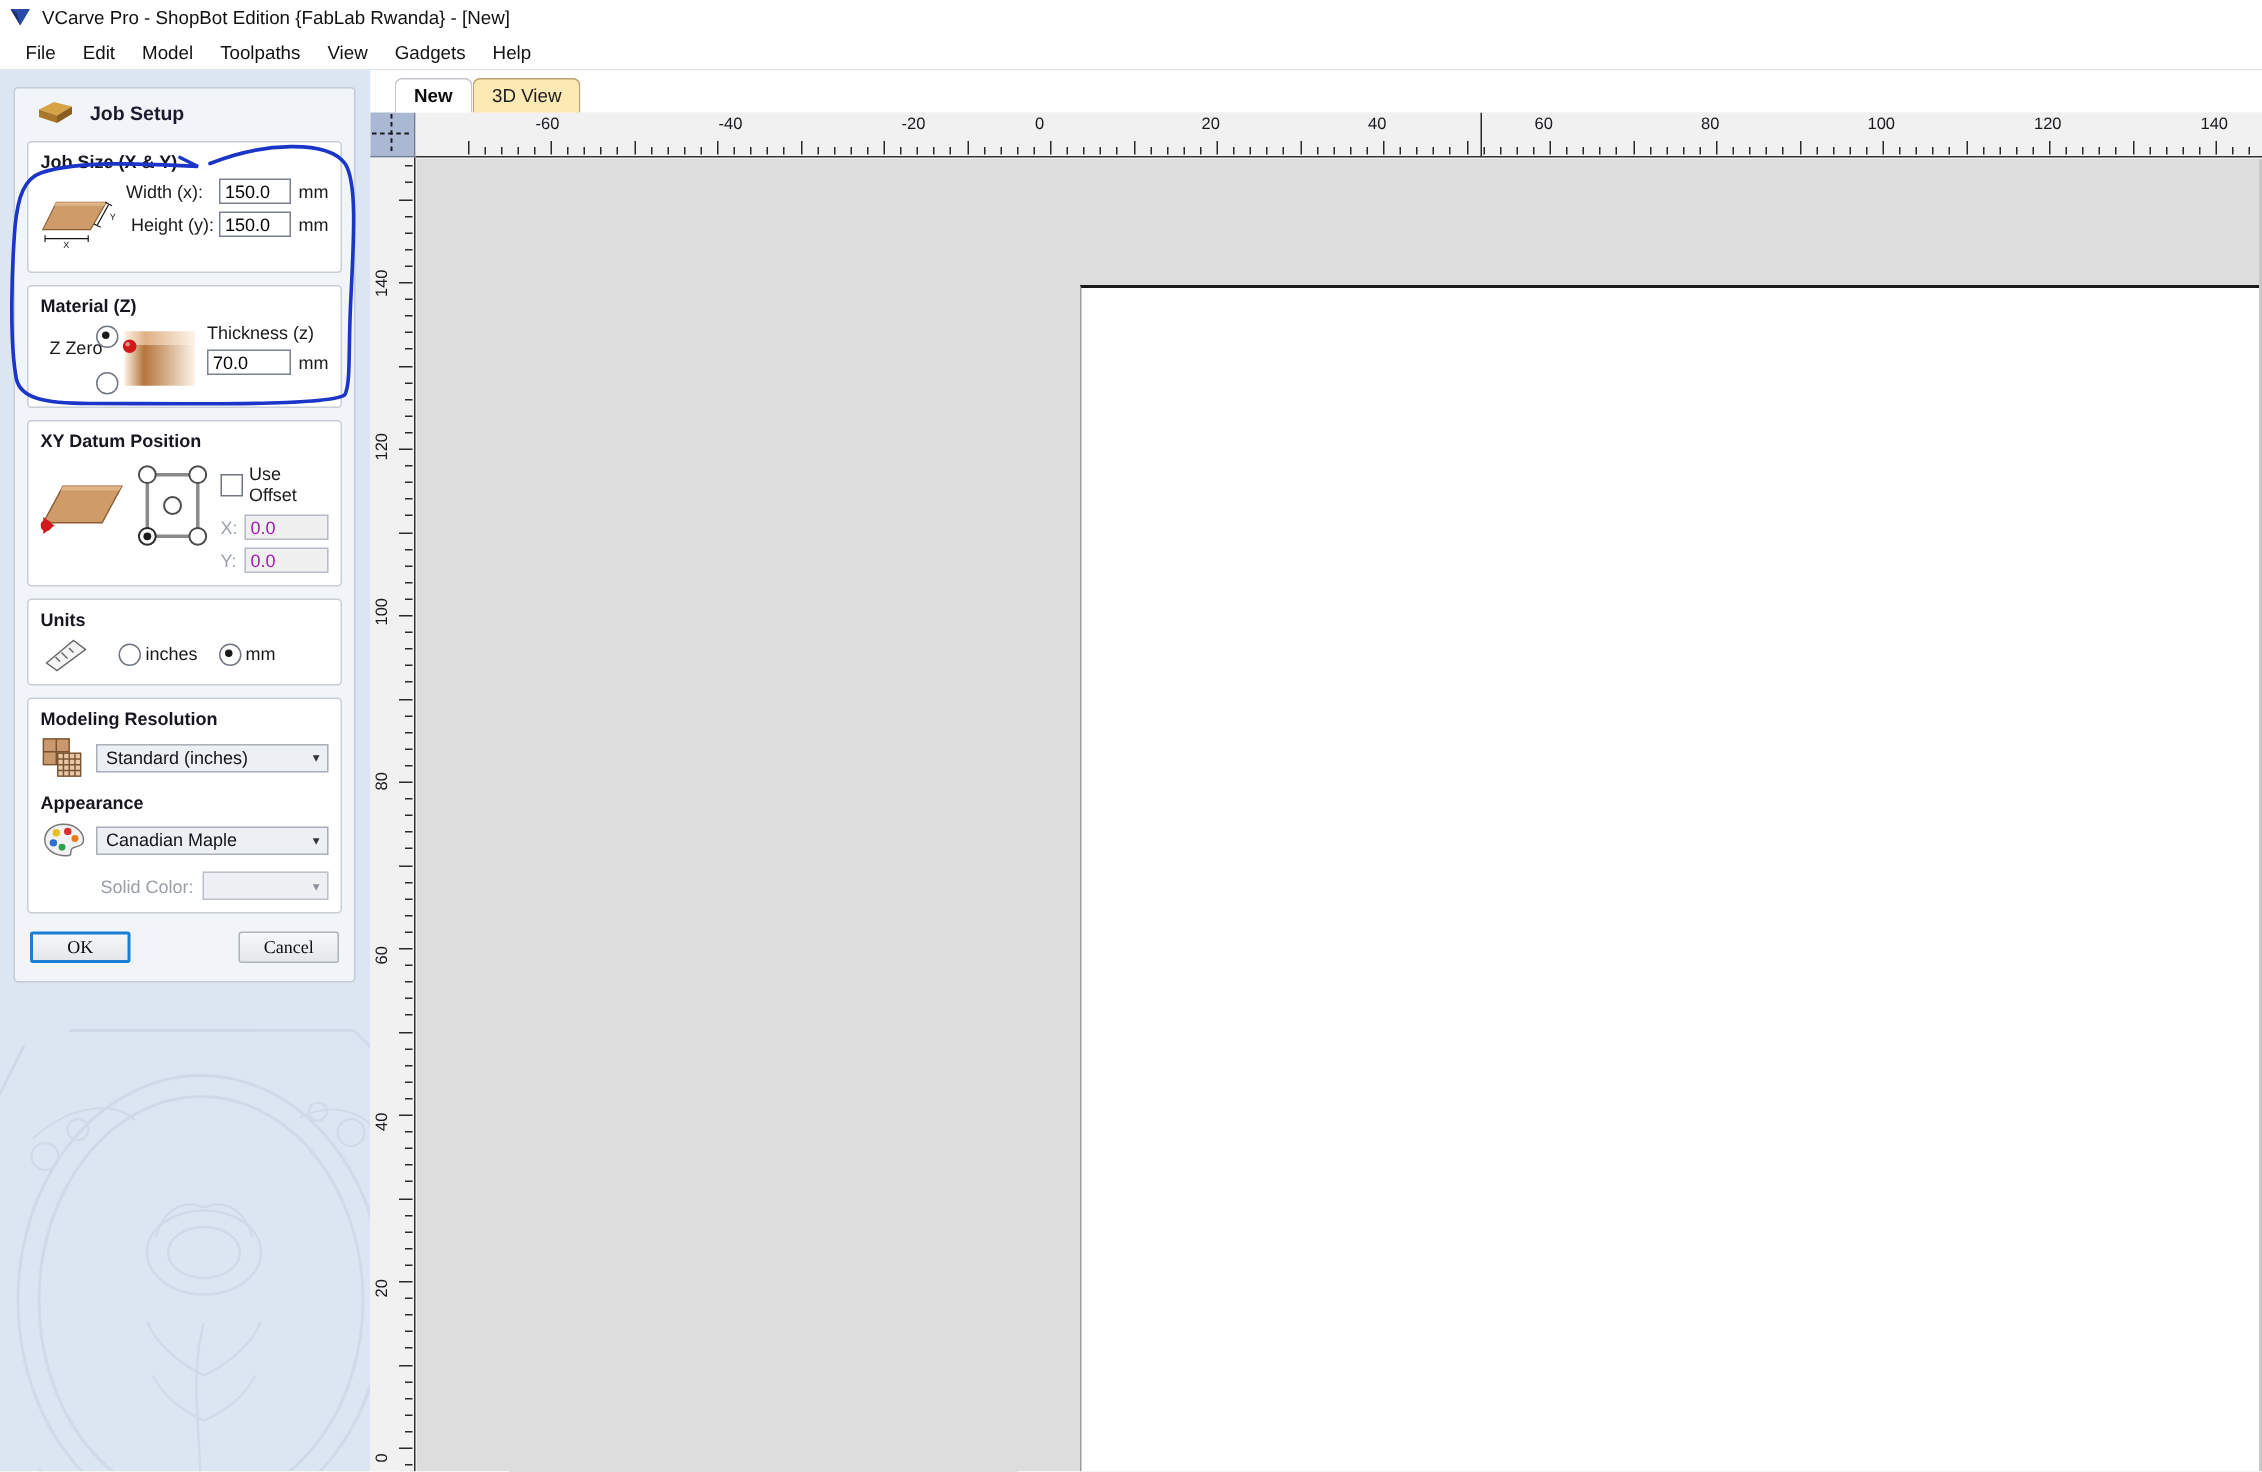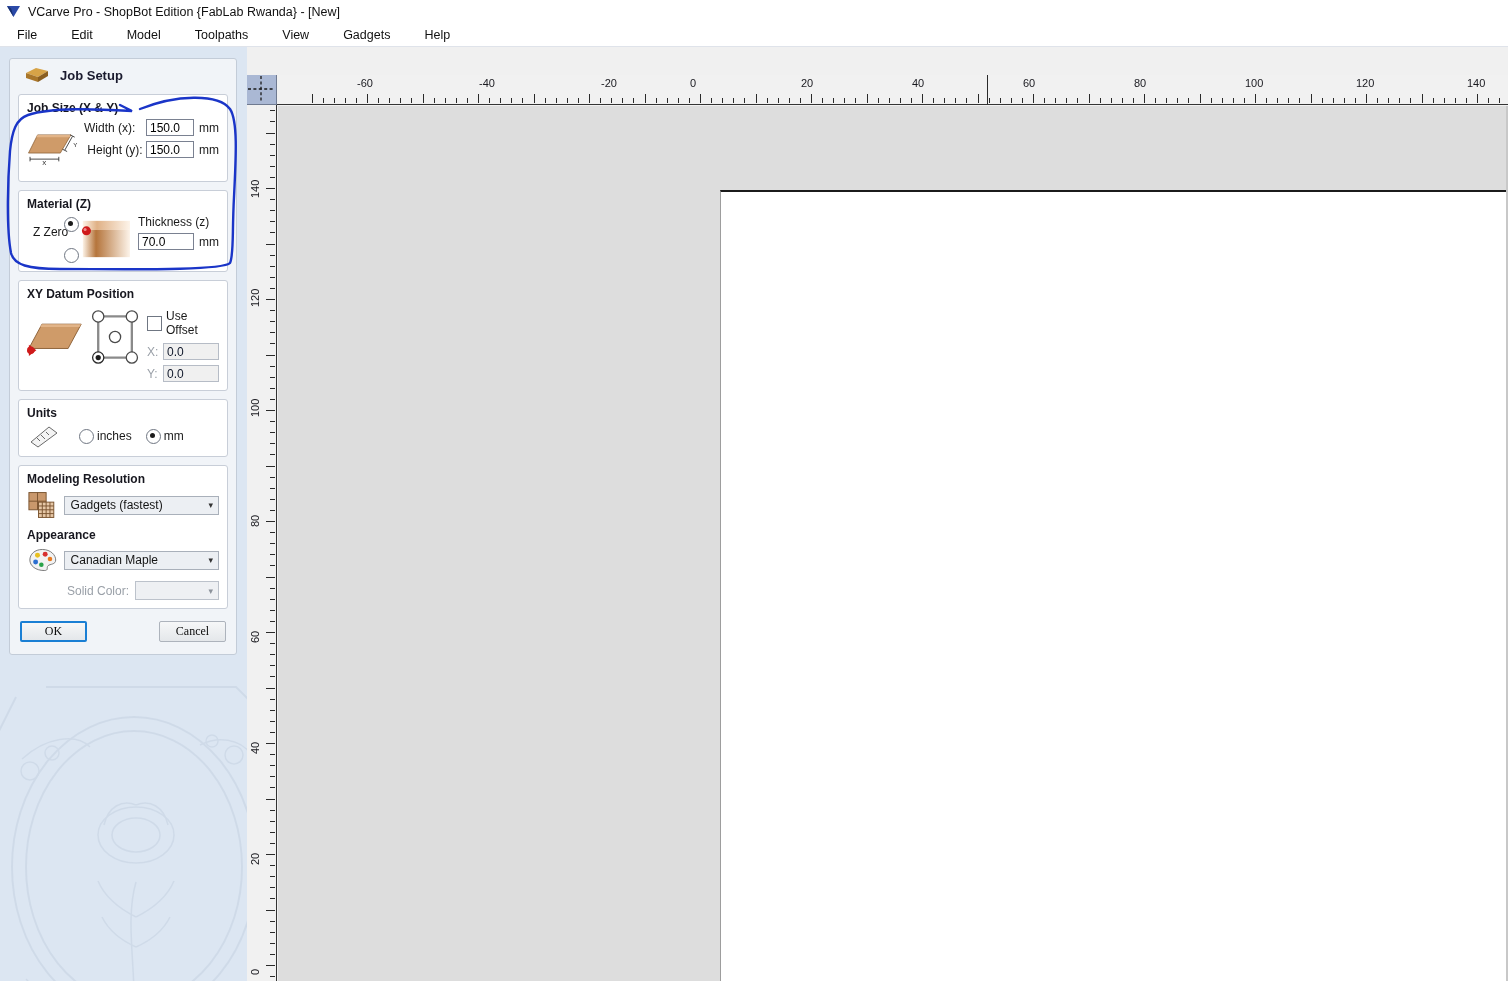--- a/index.html
+++ b/index.html
@@ -50,21 +50,20 @@
   #menubar {
     position: absolute;
     left: 0; top: 24px;
     width: 1508px; height: 23px;
     background: #ffffff;
     display: flex;
     align-items: center;
     padding-left: 8px;
     box-sizing: border-box;
     border-bottom: 1px solid #dfe3ea;
-    gap: 16px;
   }
   .menu-item {
     font-size: 12.5px;
     color: #111111;
     padding: 2px 9px;
     cursor: default;
     white-space: nowrap;
   }
 
   
@@ -137,21 +136,21 @@
     font-family: "Liberation Sans", sans-serif;
     font-size: 12px;
     color: #000;
     padding: 0 3px;
     box-sizing: border-box;
     outline: none;
   }
   input.vinput.wide { width: 56px; }
   input.vinput.disabled {
     background: #f0f0f0;
-    color: #0f172a;
+    color: #a21caf;
     border-color: #b6bcc6;
   }
 
   
   .radio {
     width: 13px; height: 13px;
     border-radius: 50%;
     border: 1px solid #6f7682;
     background: #ffffff;
     display: inline-block;
@@ -532,21 +531,21 @@
             <line x1="2" y1="11" x2="20" y2="11" stroke="#7a5430"></line>
             <rect x="12" y="12" width="16" height="16" fill="#e6c7a6" stroke="#7a5430"></rect>
             <line x1="16" y1="12" x2="16" y2="28" stroke="#7a5430"></line>
             <line x1="20" y1="12" x2="20" y2="28" stroke="#7a5430"></line>
             <line x1="24" y1="12" x2="24" y2="28" stroke="#7a5430"></line>
             <line x1="12" y1="16" x2="28" y2="16" stroke="#7a5430"></line>
             <line x1="12" y1="20" x2="28" y2="20" stroke="#7a5430"></line>
             <line x1="12" y1="24" x2="28" y2="24" stroke="#7a5430"></line>
           </svg>
           <div class="sel" style="width:162px; margin-left:6px;">
-            <span>Gadgets (fastest)</span>
+            <span>Standard (inches)</span>
             <span class="chev">▾</span>
           </div>
         </div>
         <div class="group-title">Appearance</div>
         <div class="row" style="margin-bottom:7px;">
           <svg width="32" height="28" viewBox="0 0 32 28">
             <path d="M16 3 C25 3 30 9 30 14 C30 19 24 18 22 20 C20 22 23 25 18 25 C9 25 3 20 3 14 C3 8 8 3 16 3 Z" fill="#f2f2f2" stroke="#777"></path>
             <circle cx="11" cy="9" r="2.6" fill="#e8c020"></circle>
             <circle cx="19" cy="8" r="2.6" fill="#d83030"></circle>
             <circle cx="24" cy="13" r="2.4" fill="#e87a20"></circle>
@@ -577,20 +576,24 @@
     <svg id="annotation" viewBox="0 0 247 934">
       <path d="M140 62 C175 48 218 46 230 62 C238 74 236 110 234 150
                C232 186 234 208 230 216 C222 224 120 222 60 222
                C28 222 14 218 11 206 C6 180 8 130 10 104
                C12 84 16 72 28 68 C52 60 96 62 132 64 L120 58" fill="none" stroke="#1a35c8" stroke-width="2.4" stroke-linecap="round"></path>
     </svg>
   </div>
 
   <div id="workarea">
 
+    <div id="tabstrip">
+      <div class="tab" id="tab-new">New</div>
+      <div class="tab" id="tab-3d">3D View</div>
+    </div>
 
     <div id="ruler-corner">
       <svg width="28" height="28" viewBox="0 0 28 28">
         <g stroke="#1a1a1a" stroke-width="1.3" stroke-dasharray="3,2.4">
           <line x1="14" y1="1" x2="14" y2="27"></line>
           <line x1="1" y1="14" x2="27" y2="14"></line>
         </g>
       </svg>
     </div>
 

